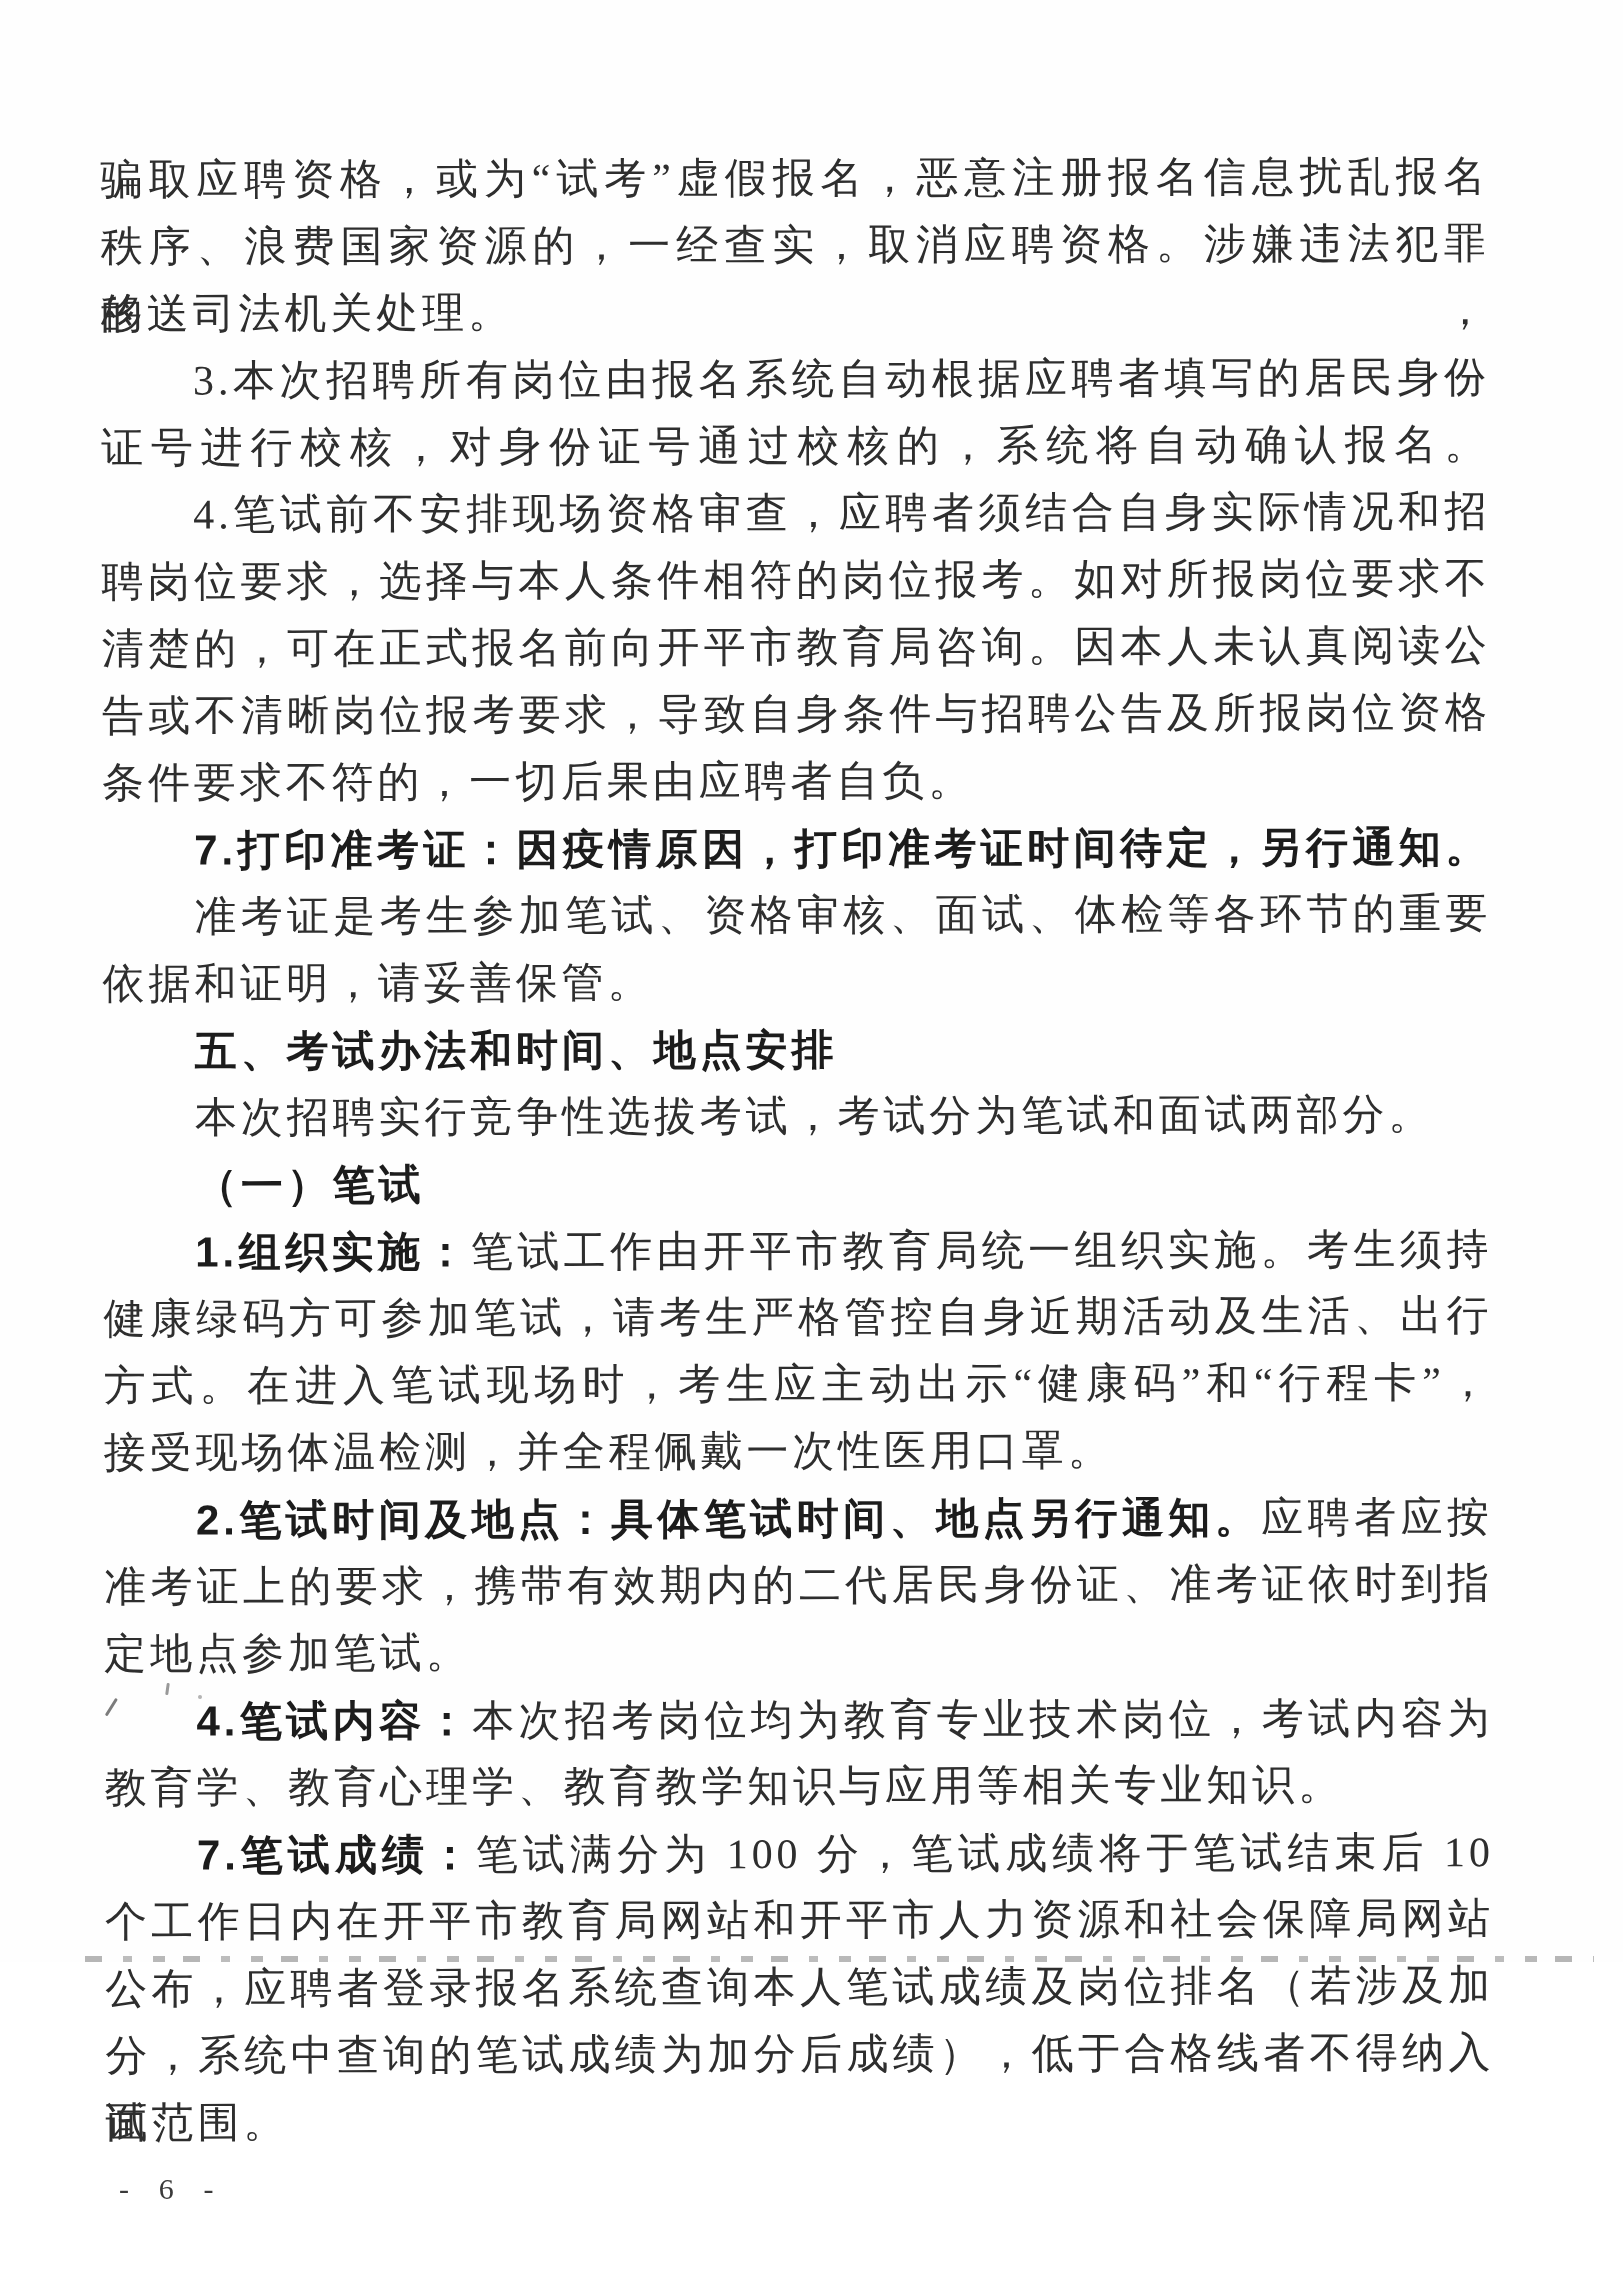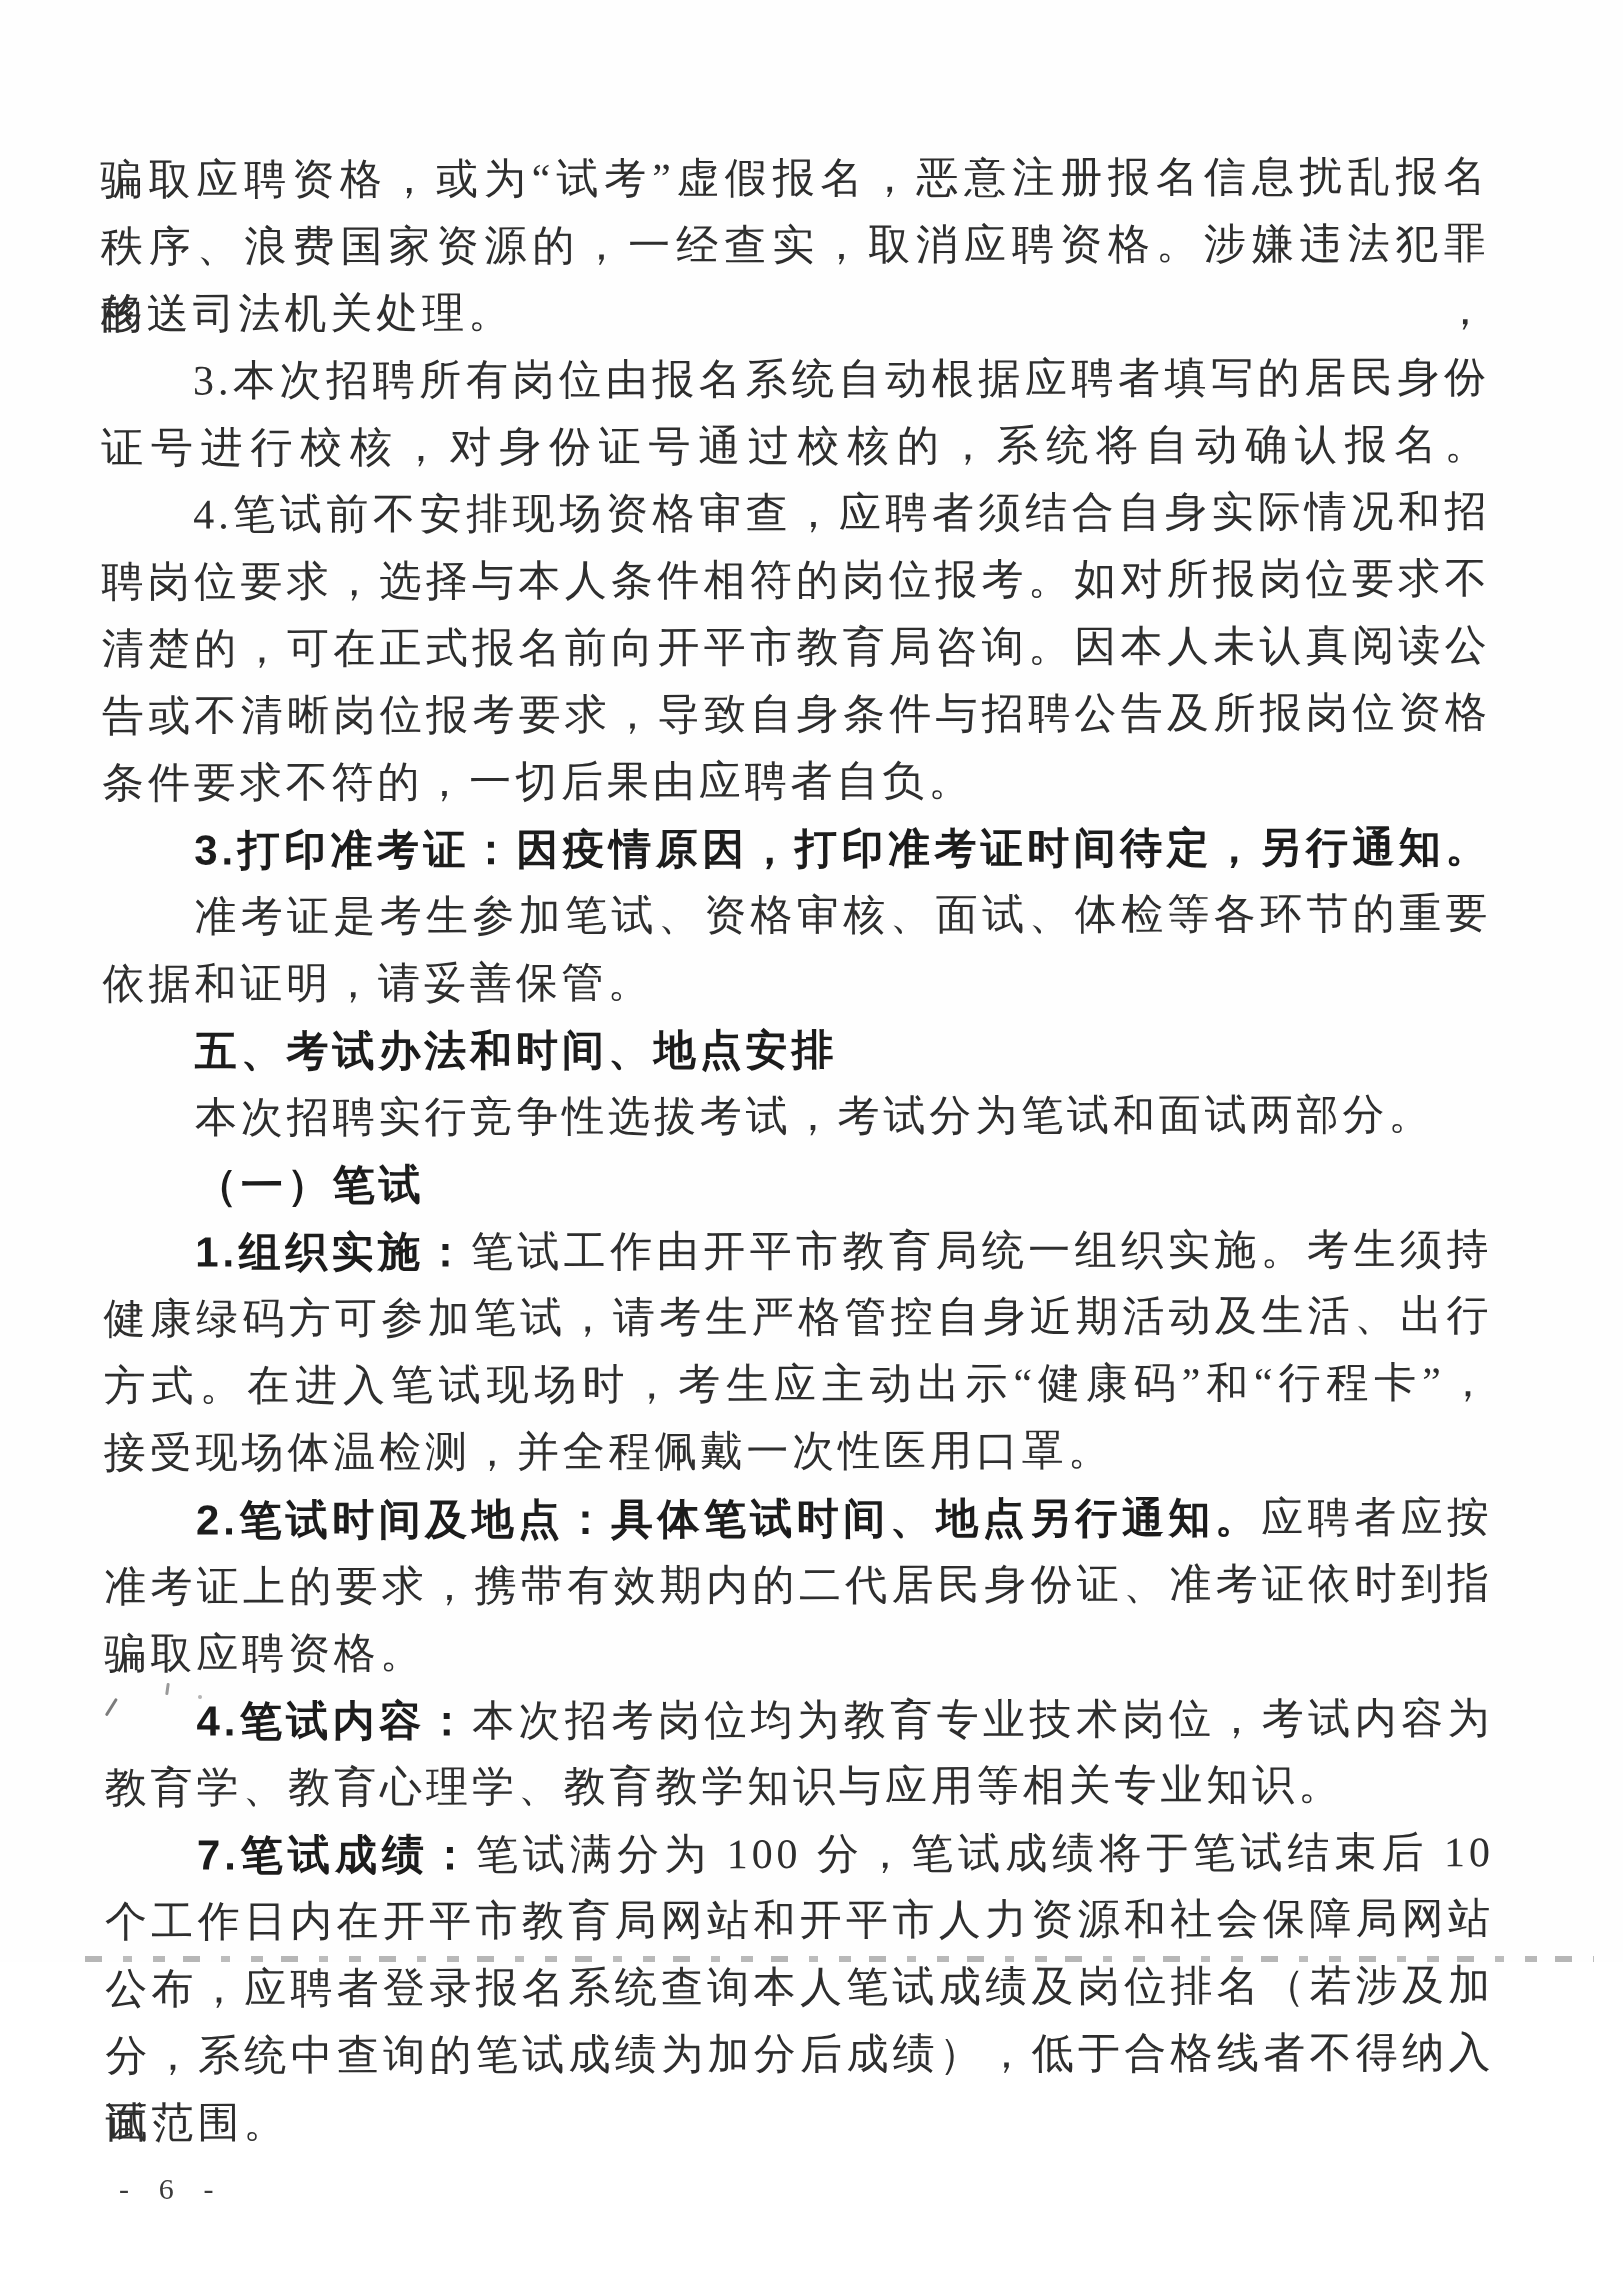--- a/index.html
+++ b/index.html
@@ -58,33 +58,33 @@
       <div class="line justify"><span>骗取应聘资格，或为“试考”虚假报名，恶意注册报名信息扰乱报名</span></div>
       <div class="line justify"><span>秩序、浪费国家资源的，一经查实，取消应聘资格。涉嫌违法犯罪的，</span></div>
       <div class="line"><span>移送司法机关处理。</span></div>
       <div class="line indent justify"><span>3.本次招聘所有岗位由报名系统自动根据应聘者填写的居民身份</span></div>
       <div class="line justify"><span>证号进行校核，对身份证号通过校核的，系统将自动确认报名。</span></div>
       <div class="line indent justify"><span>4.笔试前不安排现场资格审查，应聘者须结合自身实际情况和招</span></div>
       <div class="line justify"><span>聘岗位要求，选择与本人条件相符的岗位报考。如对所报岗位要求不</span></div>
       <div class="line justify"><span>清楚的，可在正式报名前向开平市教育局咨询。因本人未认真阅读公</span></div>
       <div class="line justify"><span>告或不清晰岗位报考要求，导致自身条件与招聘公告及所报岗位资格</span></div>
       <div class="line"><span>条件要求不符的，一切后果由应聘者自负。</span></div>
-      <div class="line indent justify"><span class="seg-b">3.打印准考证：</span><span class="seg-b">因疫情原因，打印准考证时间待定，另行通知。</span></div>
+      <div class="line indent justify"><span class="seg-b">7.打印准考证：</span><span class="seg-b">因疫情原因，打印准考证时间待定，另行通知。</span></div>
       <div class="line indent justify"><span>准考证是考生参加笔试、资格审核、面试、体检等各环节的重要</span></div>
       <div class="line"><span>依据和证明，请妥善保管。</span></div>
       <div class="line indent"><span class="seg-b">五、考试办法和时间、地点安排</span></div>
       <div class="line indent"><span>本次招聘实行竞争性选拔考试，考试分为笔试和面试两部分。</span></div>
       <div class="line indent"><span class="seg-b">（一）笔试</span></div>
       <div class="line indent justify"><span class="seg-b">1.组织实施：</span><span>笔试工作由开平市教育局统一组织实施。考生须持</span></div>
       <div class="line justify"><span>健康绿码方可参加笔试，请考生严格管控自身近期活动及生活、出行</span></div>
       <div class="line justify"><span>方式。在进入笔试现场时，考生应主动出示“健康码”和“行程卡”，</span></div>
       <div class="line"><span>接受现场体温检测，并全程佩戴一次性医用口罩。</span></div>
       <div class="line indent justify"><span class="seg-b">2.笔试时间及地点：具体笔试时间、地点另行通知。</span><span>应聘者应按</span></div>
       <div class="line justify"><span>准考证上的要求，携带有效期内的二代居民身份证、准考证依时到指</span></div>
-      <div class="line"><span>骗取应聘资格。</span></div>
+      <div class="line"><span>定地点参加笔试。</span></div>
       <div class="line indent justify"><span class="seg-b">4.笔试内容：</span><span>本次招考岗位均为教育专业技术岗位，考试内容为</span></div>
       <div class="line"><span>教育学、教育心理学、教育教学知识与应用等相关专业知识。</span></div>
       <div class="line indent justify"><span class="seg-b">7.笔试成绩：</span><span>笔试满分为 100 分，笔试成绩将于笔试结束后 10</span></div>
       <div class="line justify"><span>个工作日内在开平市教育局网站和开平市人力资源和社会保障局网站</span></div>
       <div class="line justify"><span>公布，应聘者登录报名系统查询本人笔试成绩及岗位排名（若涉及加</span></div>
       <div class="line justify"><span>分，系统中查询的笔试成绩为加分后成绩），低于合格线者不得纳入面</span></div>
       <div class="line"><span>试范围。</span></div>
     </div>
 
   <div class="footer">- 6 -</div>

